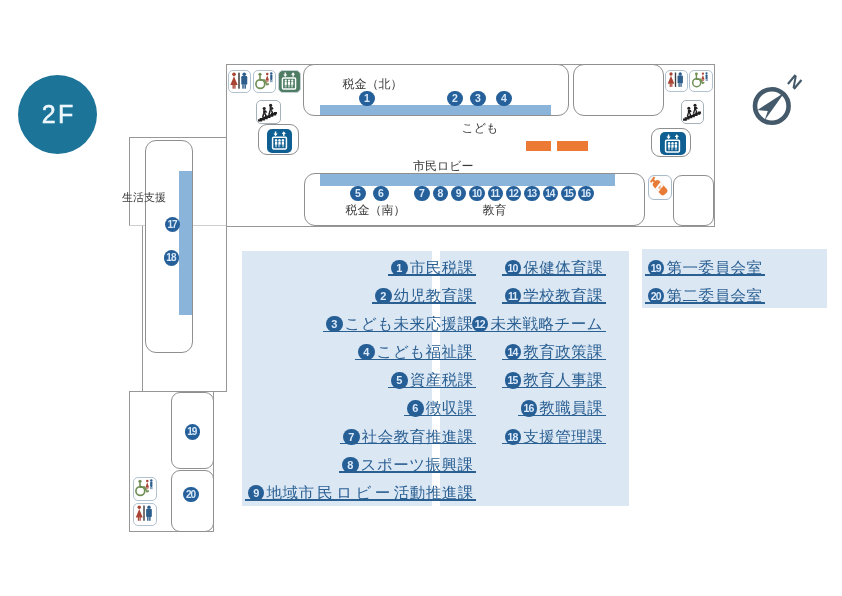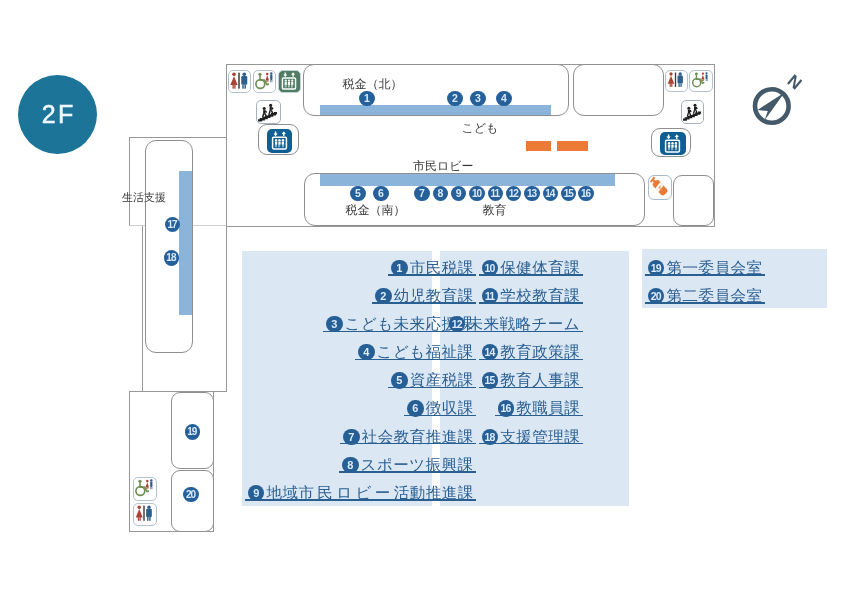--- a/index.html
+++ b/index.html
@@ -253,21 +253,21 @@
         <a><span class="lc">7</span>社会教育推進課</a>
       </li>
 <li>
         <a><span class="lc">8</span>スポーツ振興課</a>
       </li>
 <li>
         <a><span class="lc">9</span>地域<span class="hw">市民ロビー</span>活動推進課</a>
       </li>
 </ul>
 
-<ul class="list" style="left:426px;top:254.2px;padding-left:20px;">
+<ul class="list" style="left:449px;top:254.2px;padding-left:20px;">
 <li>
         <a><span class="lc d2">10</span>保健体育課</a>
       </li>
 <li>
         <a><span class="lc d2">11</span>学校教育課</a>
       </li>
 <li>
         <a><span class="lc d2">12</span>未来戦略チーム</a>
       </li>
 <li>

